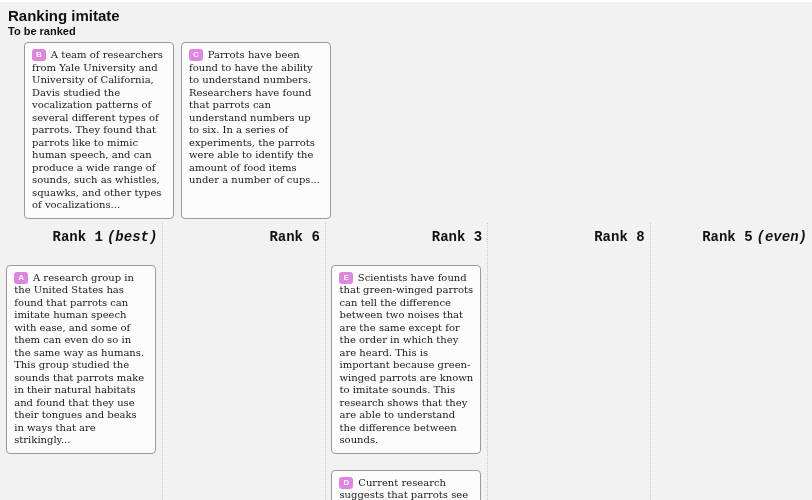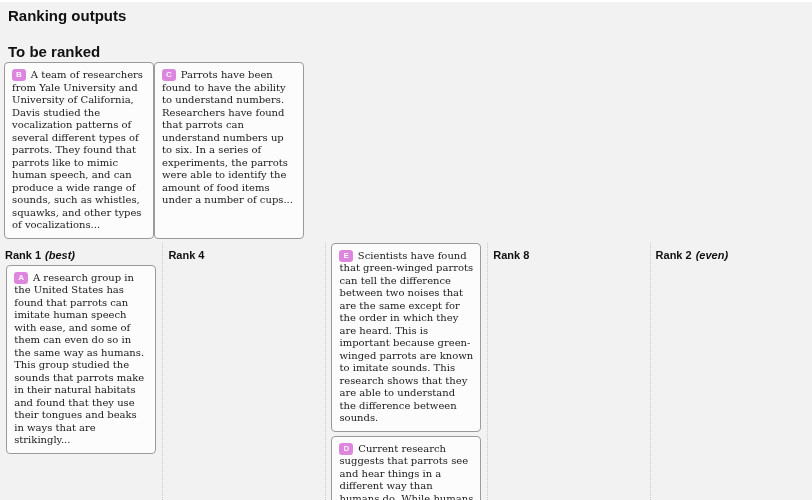--- a/index.html
+++ b/index.html
@@ -10,26 +10,26 @@
     border-top: 2px solid #ffffff;
     font-family: "Liberation Sans", sans-serif;
     color: #111;
     overflow: hidden;
   }
   .page-title {
     font-size: 15px; font-weight: bold;
     margin: 5px 0 0 8px; line-height: 18px;
   }
   .section-label {
-    font-size: 15px; font-weight: bold;
-    margin: 20px 0 4px 8px; line-height: 13px;
+    font-size: 11px; font-weight: bold;
+    margin: 0 0 4px 8px; line-height: 13px;
   }
   .unranked-row {
-    display: flex; 
-    padding-left: 4px;
+    display: flex; gap: 7px;
+    padding-left: 24px;
   }
   .card {
     width: 150px;
     background: #fcfcfc;
     border: 1px solid #9a9a9a;
     border-radius: 4px;
     padding: 6px 7px;
     font-family: "DejaVu Serif", serif;
     font-size: 10px; line-height: 12.5px;
     color: #1a1a1a;
@@ -51,32 +51,33 @@
   .rank-area {
     margin-top: 4px;
     height: 310px;
     display: grid;
     grid-template-columns: repeat(5, 1fr);
     border-bottom: 1px dotted #c3c3c3;
   }
   .rank-col { padding: 0 5px; }
   .rank-col + .rank-col { border-left: 1px dotted #c8c8c8; }
   .rank-header {
-    text-align: left;
-    font-size: 11px; font-weight: bold;
+    text-align: right;
+    font-size: 14px; font-weight: bold;
     padding: 6px 0 4px 0;
+    font-family: Liberation Mono, monospace;
   }
   .rank-qualifier { font-style: italic; }
   .rank-qualifier:not(:empty) { margin-left: 4px; }
-  .rank-col .card { margin: 0 auto 4px auto; }
+  .rank-col .card { margin: 16px auto 4px auto; }
 </style>
 </head>
 <body>
 
-<h1 class="page-title">Ranking outputs</h1>
+<h1 class="page-title">Ranking imitate</h1>
 
 <div class="section-label">To be ranked</div>
 
 <div class="unranked-row">
   <div class="card">
     <span class="badge">B</span><span>A team of researchers from Yale University and University of California, Davis studied the vocalization patterns of several different types of parrots. They found that parrots like to mimic human speech, and can produce a wide range of sounds, such as whistles, squawks, and other types of vocalizations...</span>
   </div>
   <div class="card">
     <span class="badge">C</span><span>Parrots have been found to have the ability to understand numbers. Researchers have found that parrots can understand numbers up to six. In a series of experiments, the parrots were able to identify the amount of food items under a number of cups...</span>
   </div>
@@ -88,38 +89,41 @@
     <div class="rank-header">
       <span>Rank 1</span><span class="rank-qualifier">(best)</span>
     </div>
     <div class="card">
       <span class="badge">A</span><span>A research group in the United States has found that parrots can imitate human speech with ease, and some of them can even do so in the same way as humans. This group studied the sounds that parrots make in their natural habitats and found that they use their tongues and beaks in ways that are strikingly...</span>
     </div>
   </div>
 
   <div class="rank-col">
     <div class="rank-header">
-      <span>Rank 4</span><span class="rank-qualifier"></span>
+      <span>Rank 6</span><span class="rank-qualifier"></span>
     </div>
   </div>
 
   <div class="rank-col">
+    <div class="rank-header">
+      <span>Rank 3</span><span class="rank-qualifier"></span>
+    </div>
     <div class="card">
       <span class="badge">E</span><span>Scientists have found that green-winged parrots can tell the difference between two noises that are the same except for the order in which they are heard. This is important because green-winged parrots are known to imitate sounds. This research shows that they are able to understand the difference between sounds.</span>
     </div>
     <div class="card">
       <span class="badge">D</span><span>Current research suggests that parrots see and hear things in a different way than humans do. While humans see a rainbow of colors, parrots only see shades of red and green. Parrots can also see ultraviolet light, which is invisible to humans. Many birds have this ability to see ultraviolet light, an ability</span>
     </div>
   </div>
 
   <div class="rank-col">
     <div class="rank-header">
       <span>Rank 8</span><span class="rank-qualifier"></span>
     </div>
   </div>
 
   <div class="rank-col">
     <div class="rank-header">
-      <span>Rank 2</span><span class="rank-qualifier">(even)</span>
+      <span>Rank 5</span><span class="rank-qualifier">(even)</span>
     </div>
   </div>
 
 </div>
 
 </body></html>

